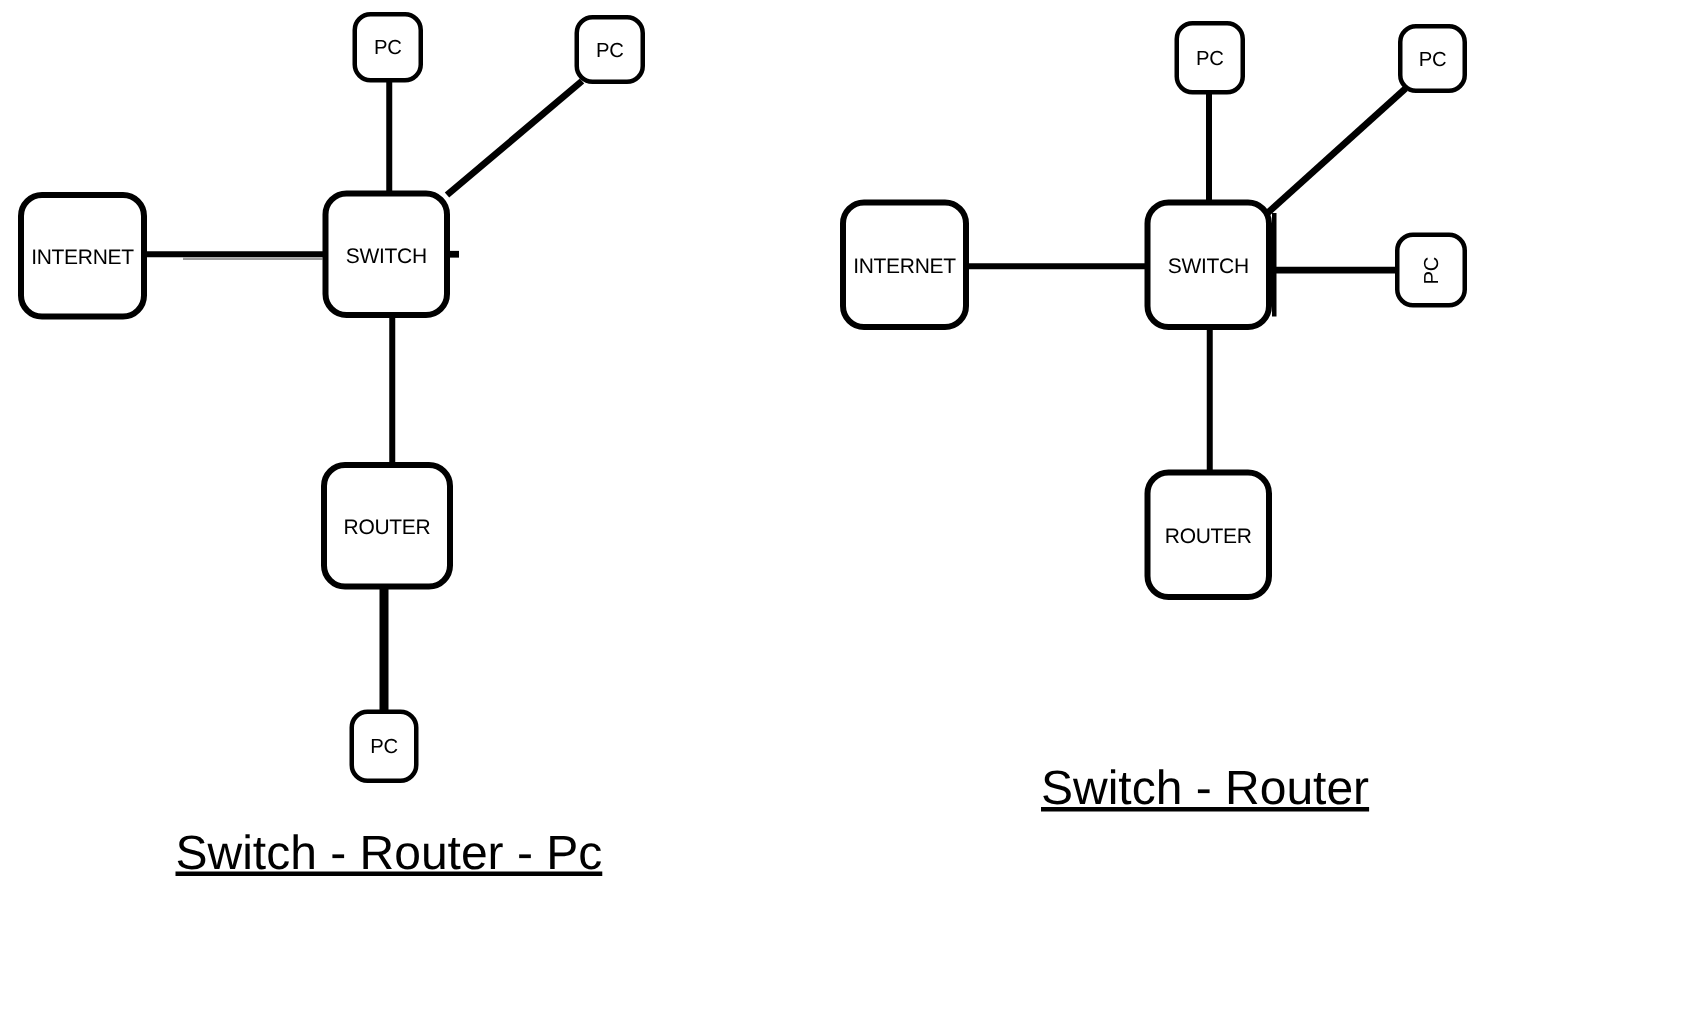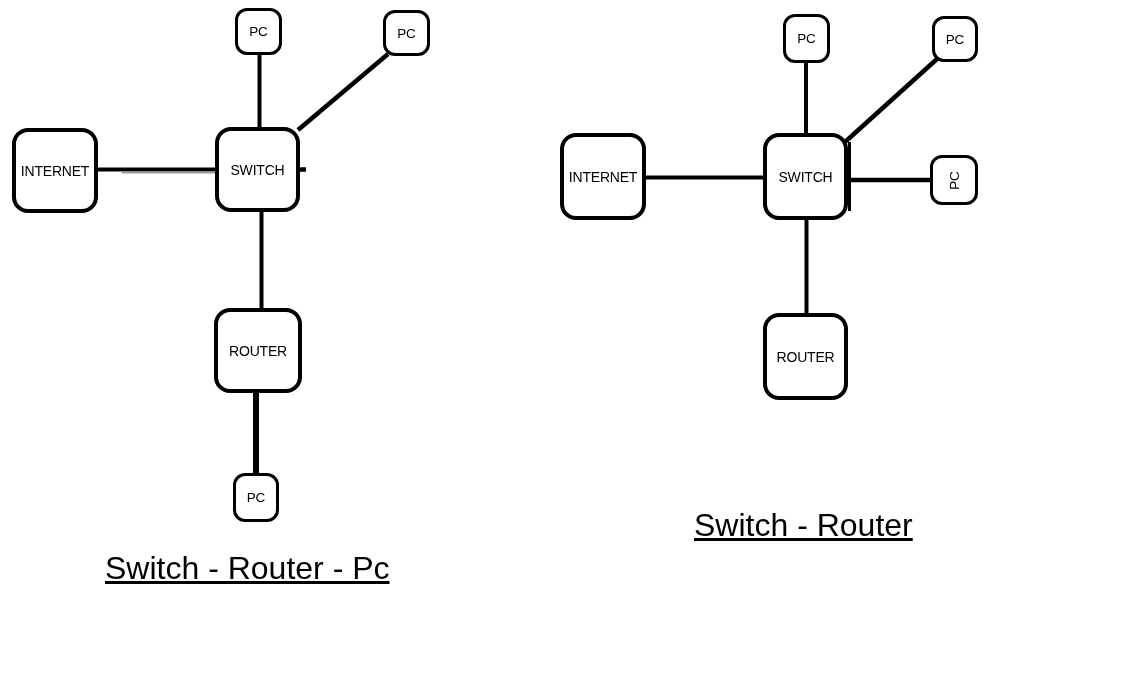--- a/index.html
+++ b/index.html
@@ -47,21 +47,21 @@
     z-index: 2;
     text-decoration: underline;
   }
   
   #d1-pc-top        { left: 235px; top: 8px;   width: 47px; height: 47px; }
   #d1-pc-top-right  { left: 383px; top: 10px;  width: 47px; height: 46px; }
   #d1-internet      { left: 12px;  top: 128px; width: 86px; height: 85px; }
   #d1-switch        { left: 215px; top: 127px; width: 85px; height: 85px; }
   #d1-router        { left: 214px; top: 308px; width: 88px; height: 85px; }
   #d1-pc-bottom     { left: 233px; top: 473px; width: 46px; height: 49px; }
-  #d1-caption       { left: 105px; top: 549px; }
+  #d1-caption       { left: 117px; top: 549px; }
   
   #d2-pc-top        { left: 783px; top: 14px;  width: 47px; height: 49px; }
   #d2-pc-top-right  { left: 932px; top: 16px;  width: 46px; height: 46px; }
   #d2-internet      { left: 560px; top: 133px; width: 86px; height: 87px; }
   #d2-switch        { left: 763px; top: 133px; width: 85px; height: 87px; }
   #d2-pc-right      { left: 930px; top: 155px; width: 48px; height: 50px; }
   #d2-router        { left: 763px; top: 313px; width: 85px; height: 87px; }
   #d2-caption       { left: 694px; top: 506px; }
 </style>
 </head>

